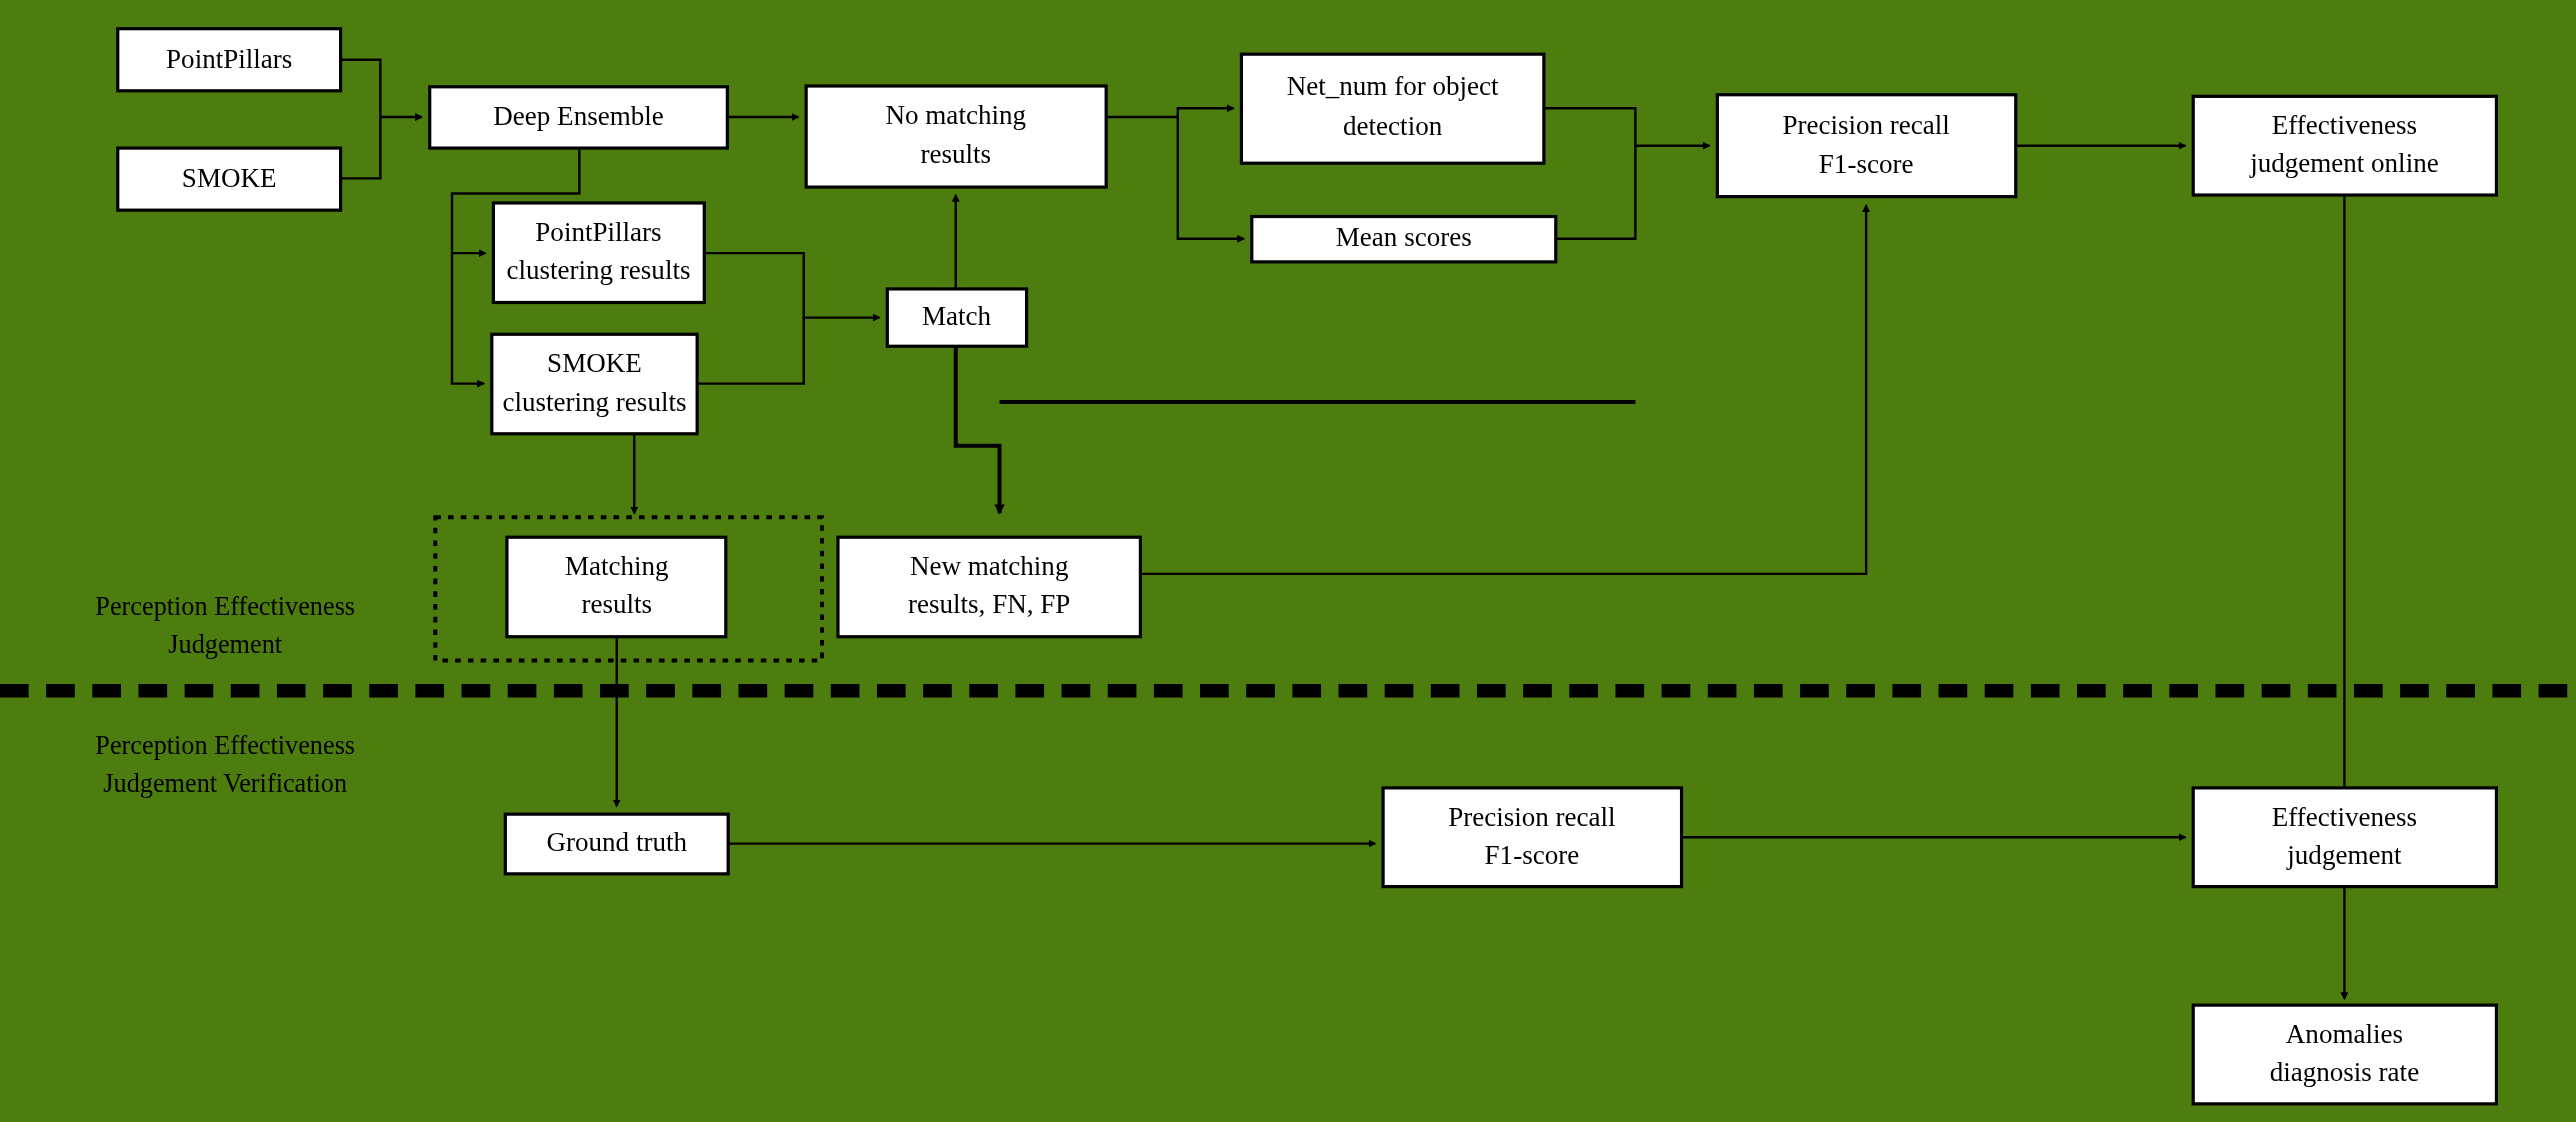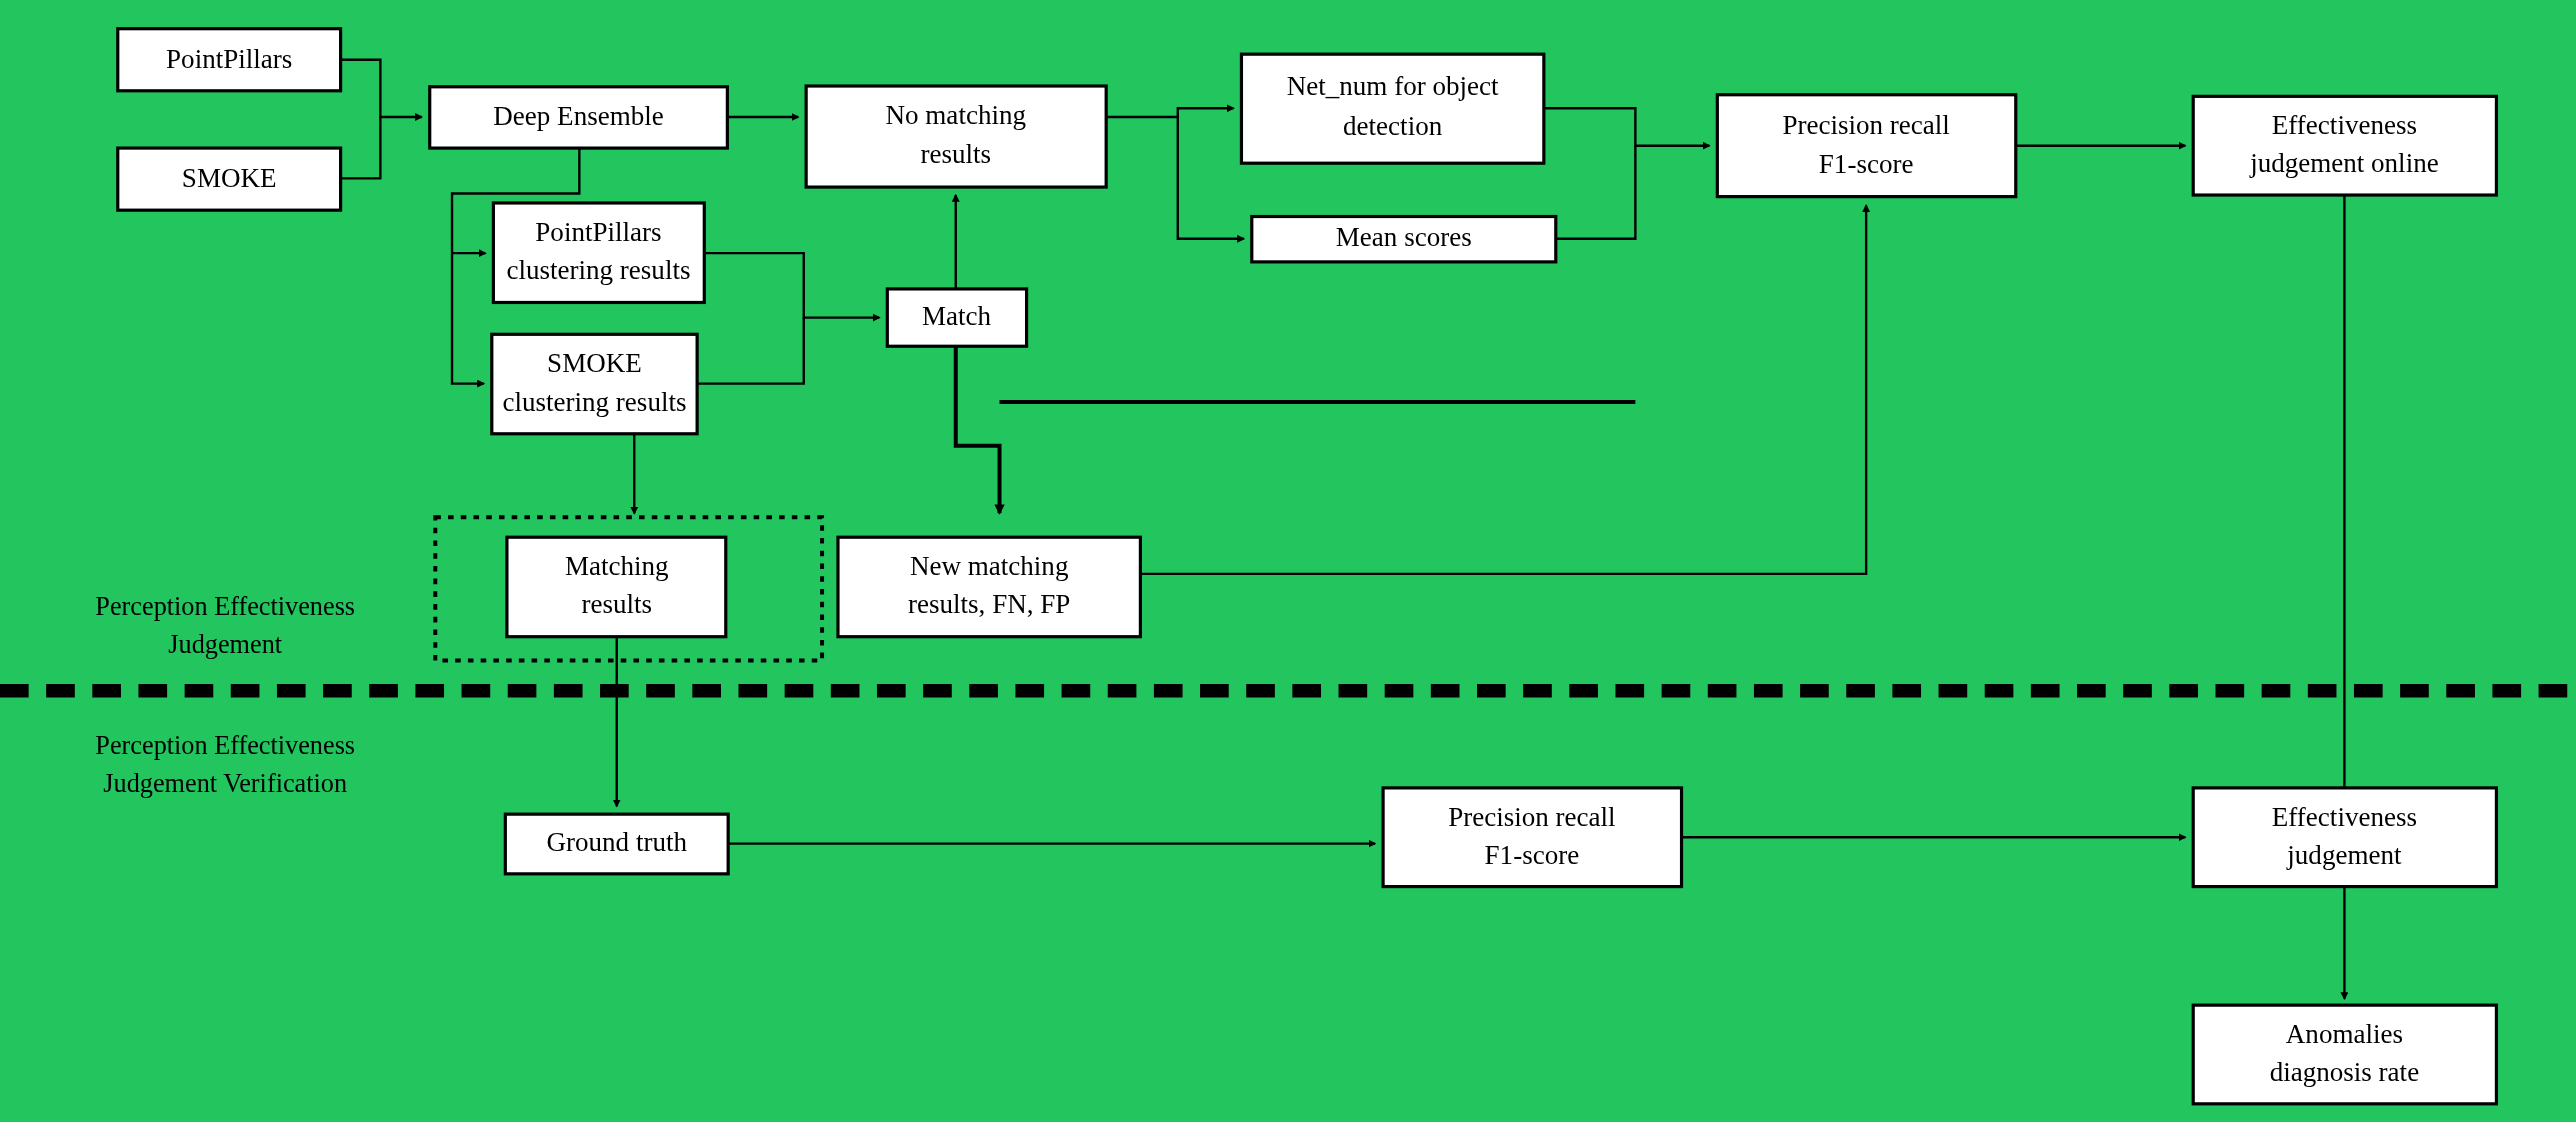--- a/index.html
+++ b/index.html
@@ -10,21 +10,21 @@
   body {
     width: 2576px;
     height: 1123px;
     font-family: "Liberation Serif", "DejaVu Serif", serif;
     overflow: hidden;
   }
   #diagram-root {
     position: relative;
     width: 2576px;
     height: 1123px;
-    background: #22c55e;
+    background: #4d7c0f;
   }
   svg.flow {
     position: absolute;
     top: 0;
     left: 0;
     width: 2576px;
     height: 1123px;
   }
   .node-rect {
     fill: #ffffff;

